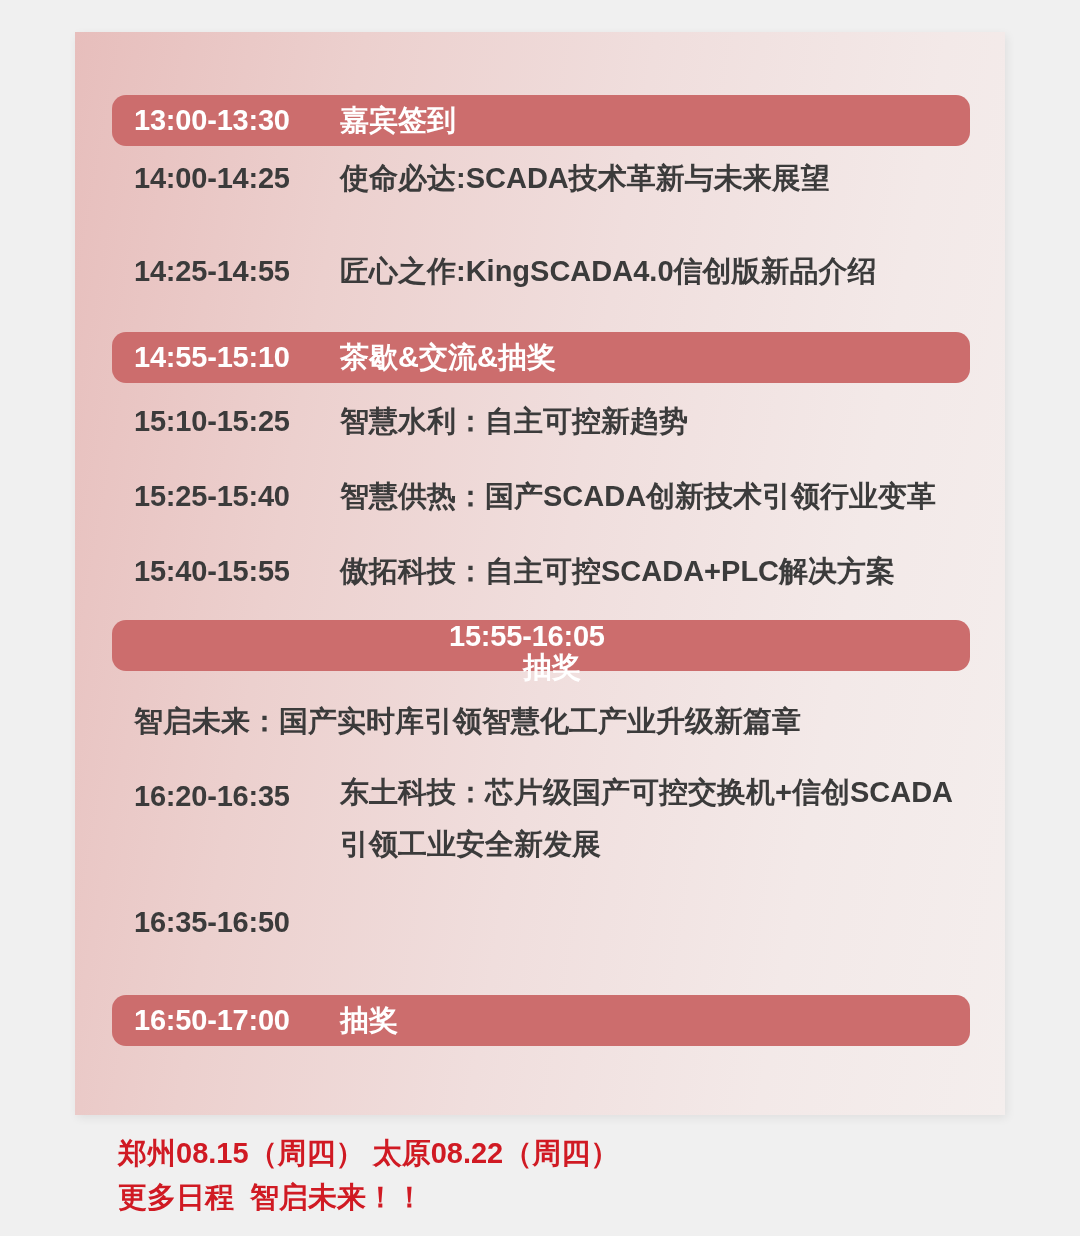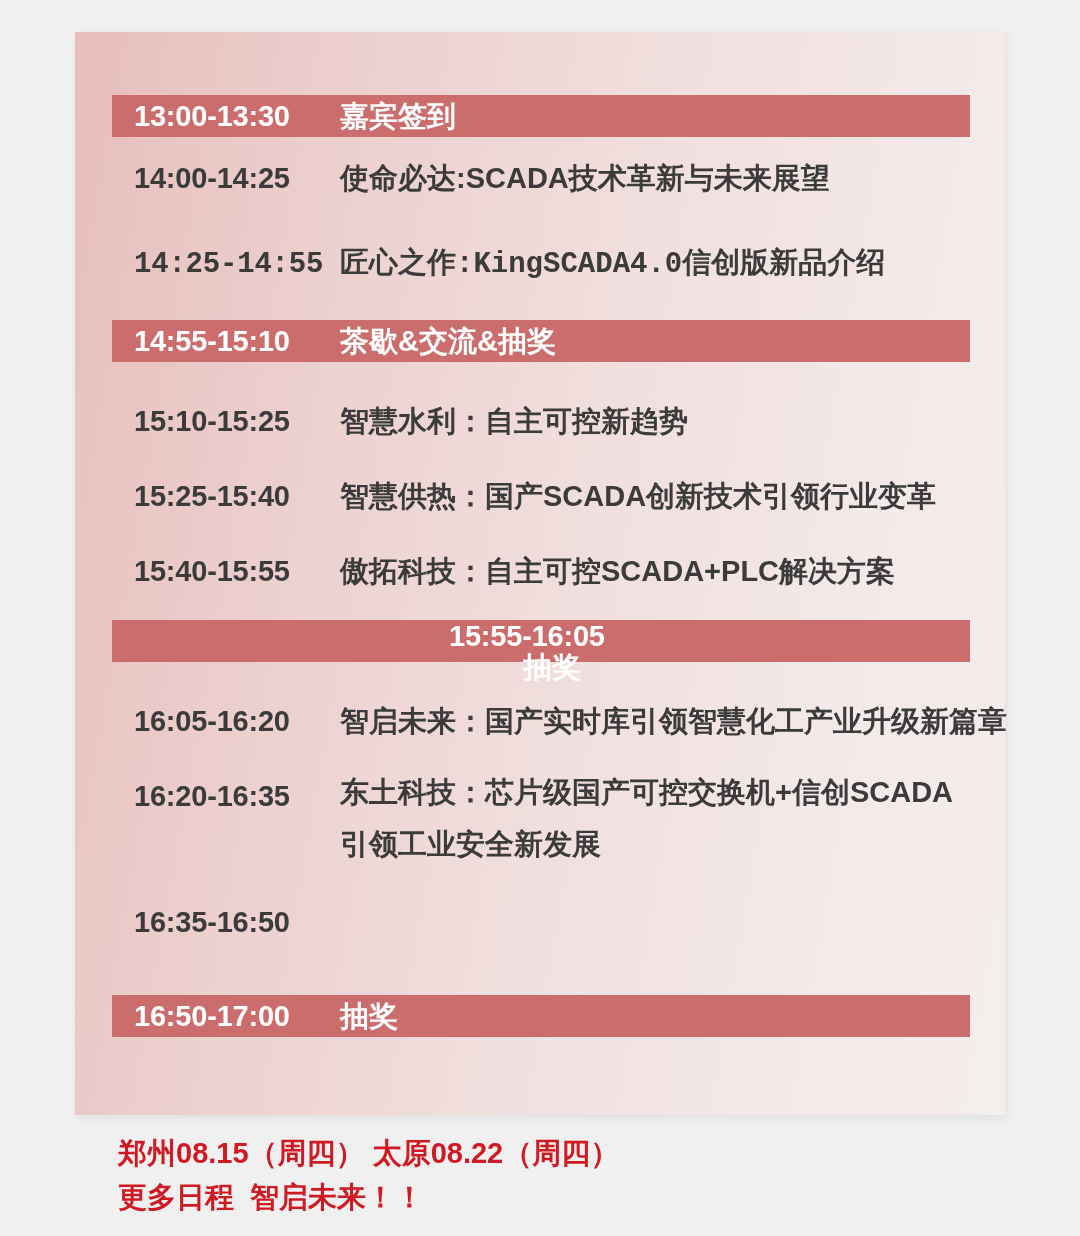--- a/index.html
+++ b/index.html
@@ -40,23 +40,24 @@
     align-items: center;
     box-sizing: border-box;
   }
 
   .agenda-row.normal {
     height: 52px;
     padding-left: 22px;
   }
 
   .agenda-row.highlight {
-    height: 42px;
+    height: 51px;
     background: #cc6d6d;
     padding-left: 22px;
+    border-radius: 14px;
   }
 
   .row-time {
     flex: 0 0 auto;
     width: 206px;
     font-size: 29px;
     font-weight: bold;
     letter-spacing: -0.2px;
     color: #3b3b3b;
     white-space: nowrap;
@@ -104,46 +105,45 @@
 <div id="agenda-panel">
   <div id="agenda-rows">
       <div class="agenda-row highlight" style="top: 63px;">
         <div class="row-time">13:00-13:30</div>
         <div class="row-title"><span>嘉宾签到</span></div>
       </div>
       <div class="agenda-row normal" style="top: 120px; align-items: center;">
         <div class="row-time">14:00-14:25</div>
         <div class="row-title"><span>使命必达:SCADA技术革新与未来展望</span></div>
       </div>
-      <div class="agenda-row normal" style="top: 206px; font-family: Liberation Mono, monospace;">
+      <div class="agenda-row normal" style="top: 213px;">
         <div class="row-time">14:25-14:55</div>
         <div class="row-title"><span>匠心之作:KingSCADA4.0信创版新品介绍</span></div>
       </div>
-      <div class="agenda-row highlight" style="top: 288px;">
+      <div class="agenda-row highlight" style="top: 300px;">
         <div class="row-time">14:55-15:10</div>
         <div class="row-title"><span>茶歇&amp;交流&amp;抽奖</span></div>
       </div>
       <div class="agenda-row normal" style="top: 363px;">
         <div class="row-time">15:10-15:25</div>
         <div class="row-title"><span>智慧水利：自主可控新趋势</span></div>
       </div>
       <div class="agenda-row normal" style="top: 438px;">
         <div class="row-time">15:25-15:40</div>
         <div class="row-title"><span>智慧供热：国产SCADA创新技术引领行业变革</span></div>
       </div>
       <div class="agenda-row normal" style="top: 513px;">
         <div class="row-time">15:40-15:55</div>
         <div class="row-title"><span>傲拓科技：自主可控SCADA+PLC解决方案</span></div>
       </div>
       <div class="agenda-row highlight" style="top: 588px; flex-direction: column;">
         <div class="row-time">15:55-16:05</div>
         <div class="row-title"><span>抽奖</span></div>
       </div>
       <div class="agenda-row normal" style="top: 663px;">
-        <div class="row-time">16:05-16:20</div>
         <div class="row-title"><span>智启未来：国产实时库引领智慧化工产业升级新篇章</span></div>
       </div>
       <div class="agenda-row normal two-line" style="top: 738px;">
         <div class="row-time">16:20-16:35</div>
         <div class="row-title"><span>东土科技：芯片级国产可控交换机+信创SCADA</span><span class="cont-line">引领工业安全新发展</span></div>
       </div>
       <div class="agenda-row normal" style="top: 864px;">
         <div class="row-time">16:35-16:50</div>
       </div>
       <div class="agenda-row highlight" style="top: 963px;">

